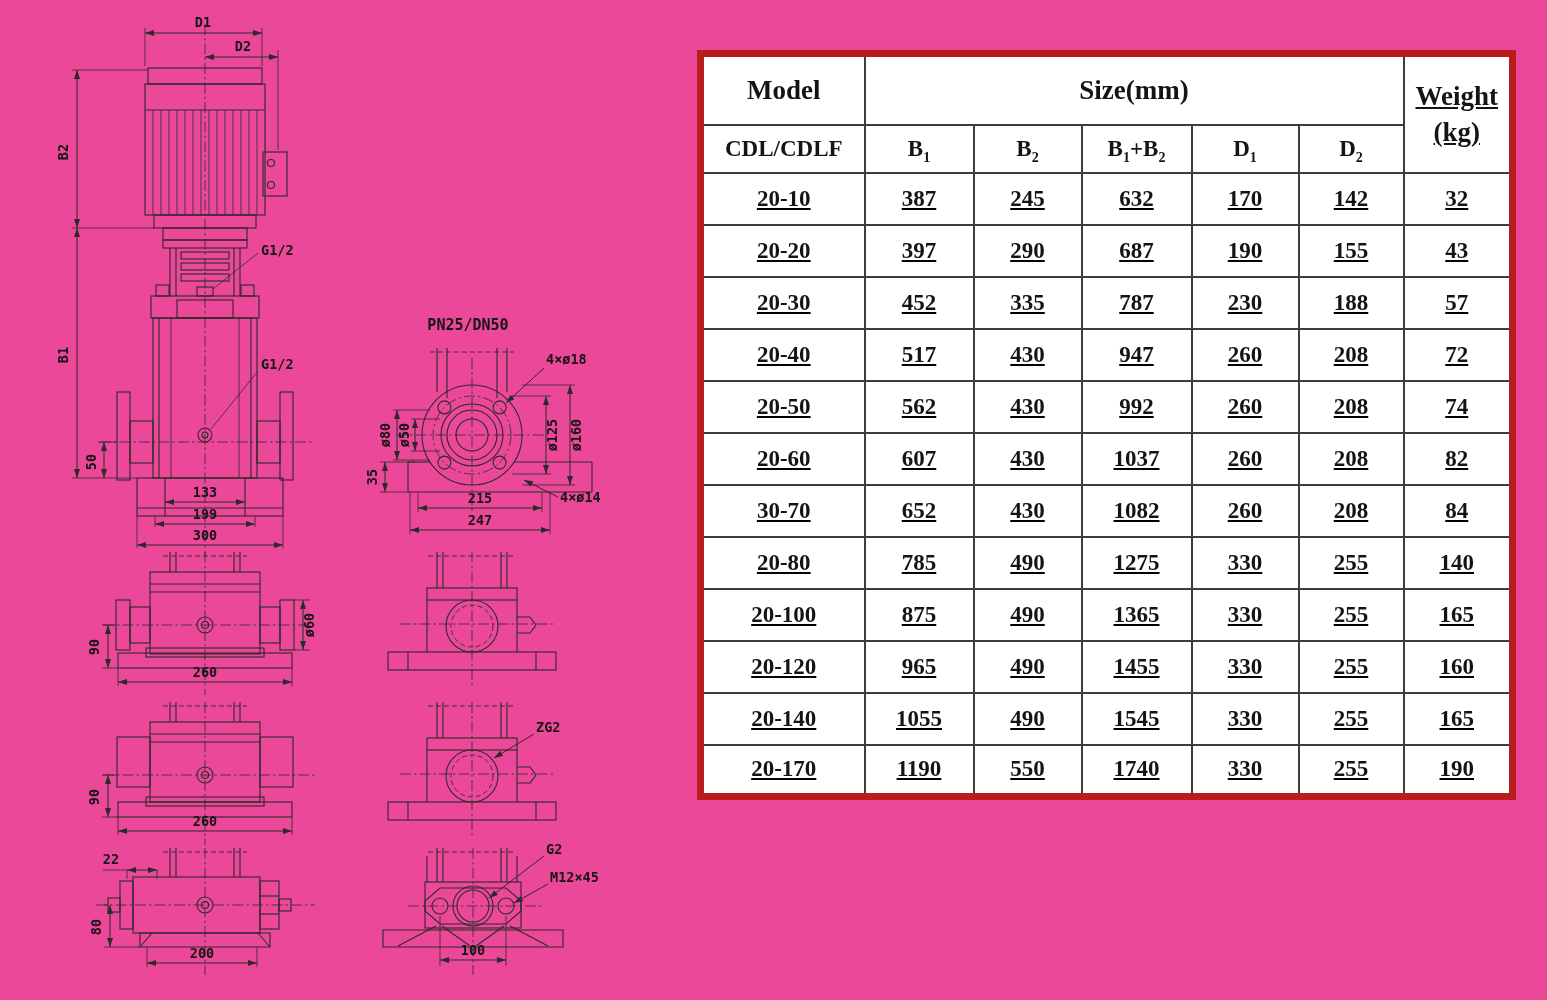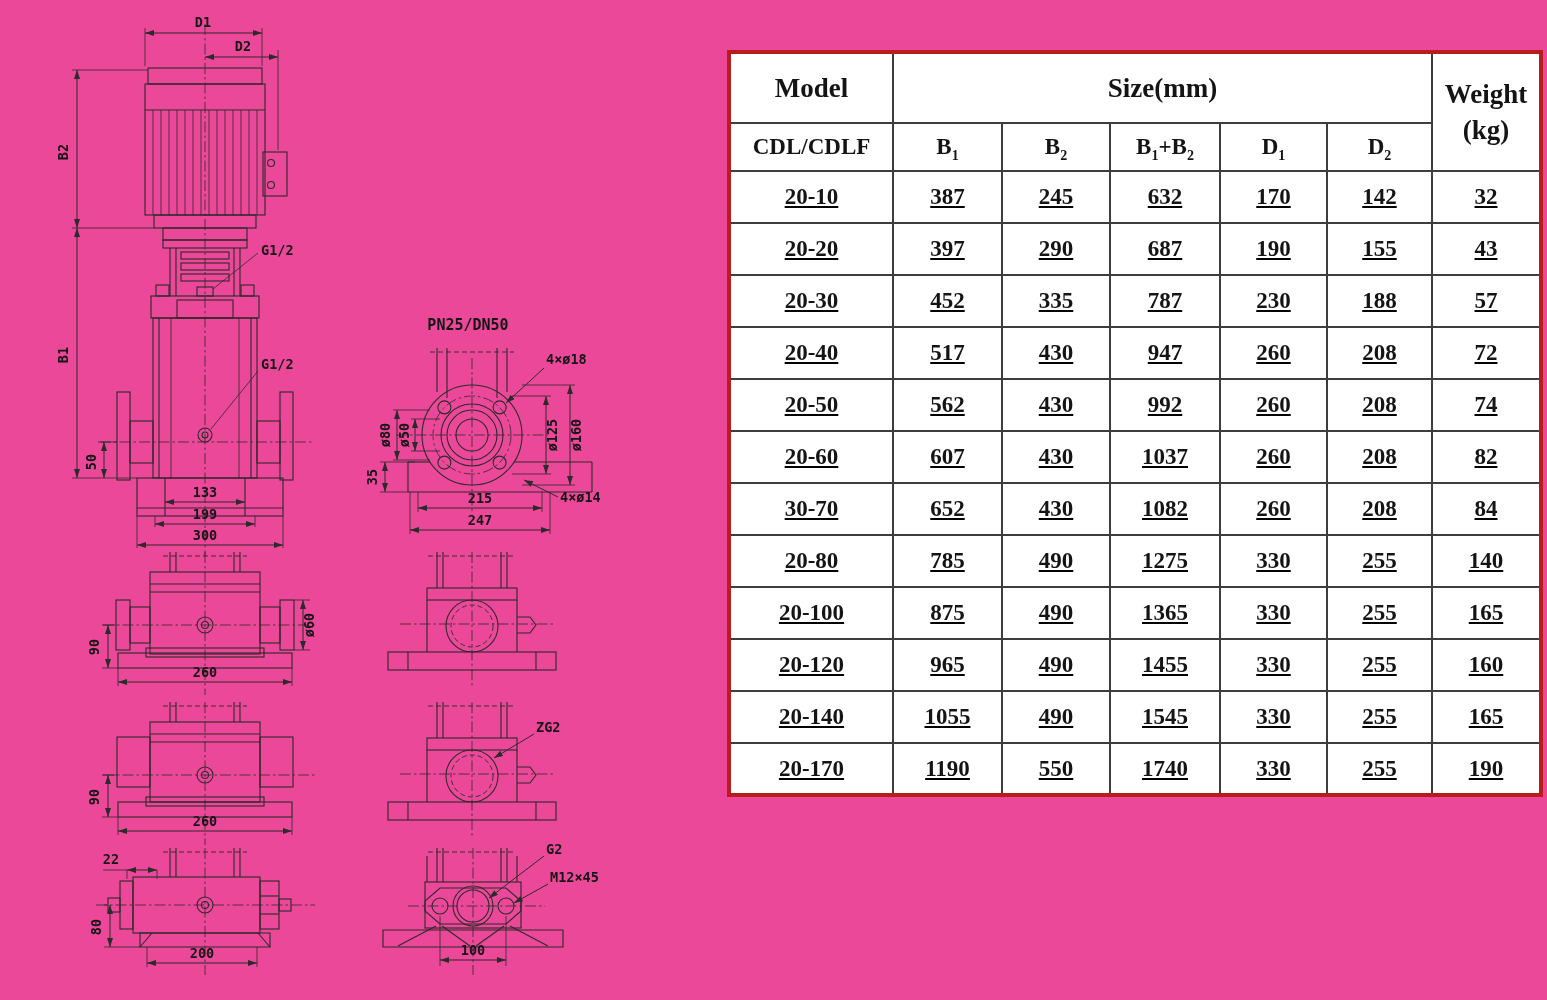--- a/index.html
+++ b/index.html
@@ -10,29 +10,29 @@
                      fill:#151515; font-size:13.5px; }
   svg.drawing text.big { font-size:15px; }
   .s   { stroke:#2b2b2b; stroke-width:1.1; fill:none; }
   .thin{ stroke:#2b2b2b; stroke-width:0.8; fill:none; }
   .cl  { stroke:#2b2b2b; stroke-width:0.8; fill:none; stroke-dasharray:11 3 2.5 3; }
   .hid { stroke:#2b2b2b; stroke-width:0.9; fill:none; stroke-dasharray:5 3; }
   .dim { stroke:#2b2b2b; stroke-width:1; fill:none;
          marker-start:url(#aS); marker-end:url(#aE); }
   .ldr { stroke:#2b2b2b; stroke-width:1; fill:none; marker-end:url(#aE); }
 
-  table.spec { position:absolute; left:727px; top:50px; border-collapse:collapse;
-               table-layout:fixed; background:#fff; border:4px solid #b91c1c; }
+  table.spec { position:absolute; left:697px; top:50px; border-collapse:collapse;
+               table-layout:fixed; background:#fff; border:7px solid #b91c1c; }
   table.spec td { border:2px solid #3d3d3d; text-align:center; vertical-align:middle;
                   font-family:"Liberation Serif", serif; font-weight:bold; color:#141414;
                   padding:0; overflow:hidden; }
   tr.h1 { height:71px; }  tr.h1 td { font-size:27px; }
   tr.h2 { height:48px; }  tr.h2 td { font-size:23px; }
   tr.dr { height:52px;text-decoration:underline; }  tr.dr td { font-size:23px; }
-  td.wt { font-size:25px; line-height:1.35; }
+  td.wt { font-size:25px; line-height:1.35;text-decoration:underline; }
   table.spec sub { font-size:14px; line-height:0; }
 </style>
 </head>
 <body>
 
 <div class="page">
 
 <svg class="drawing" width="700" height="1000" viewBox="0 0 700 1000">
   <defs>
     <marker id="aE" markerWidth="10" markerHeight="8" refX="9" refY="3" orient="auto" markerUnits="userSpaceOnUse">

